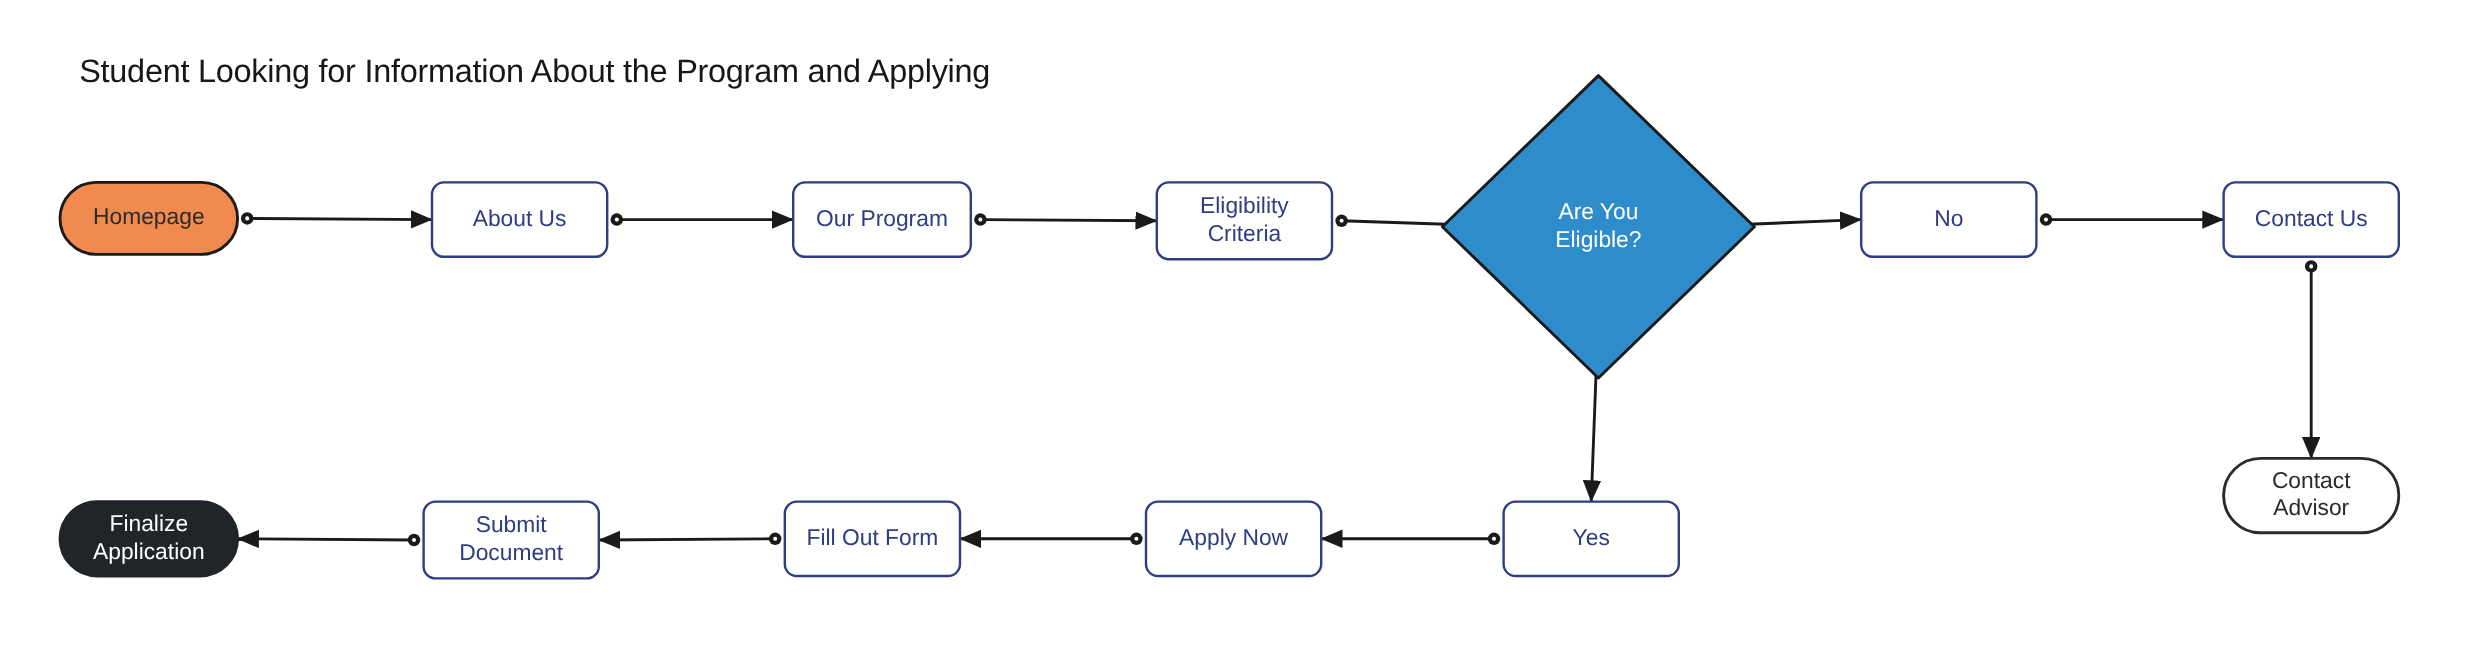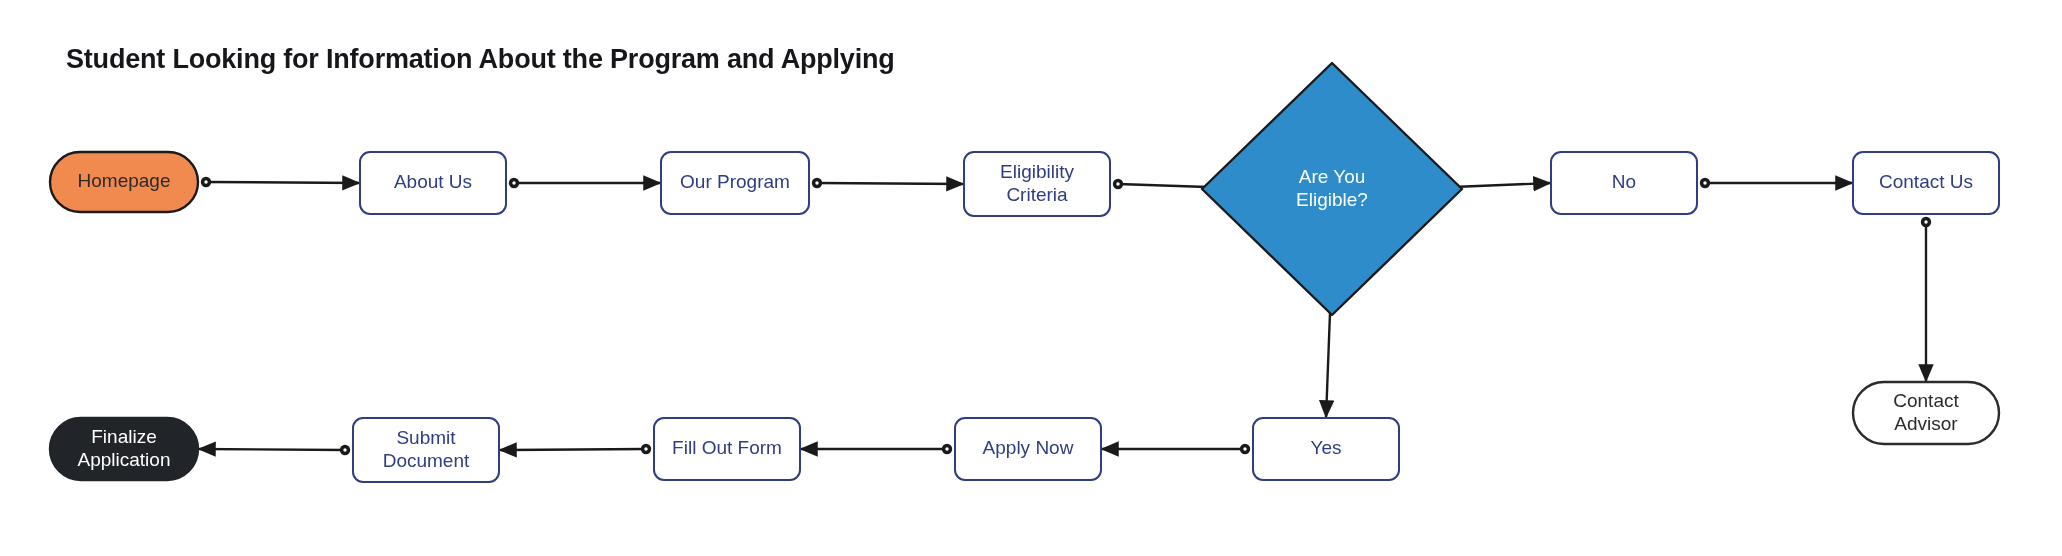--- a/index.html
+++ b/index.html
@@ -15,21 +15,21 @@
     width: 2062px;
     height: 556px;
     background: #ffffff;
     overflow: hidden;
   }
   #chart-title {
     position: absolute;
     left: 66px;
     top: 44px;
     font-size: 27px;
-    font-weight: bold;
+    font-weight: normal;
     color: #15171a;
     letter-spacing: -0.2px;
     white-space: nowrap;
   }
   svg#flow {
     position: absolute;
     left: 0;
     top: 0;
     width: 2062px;
     height: 556px;

